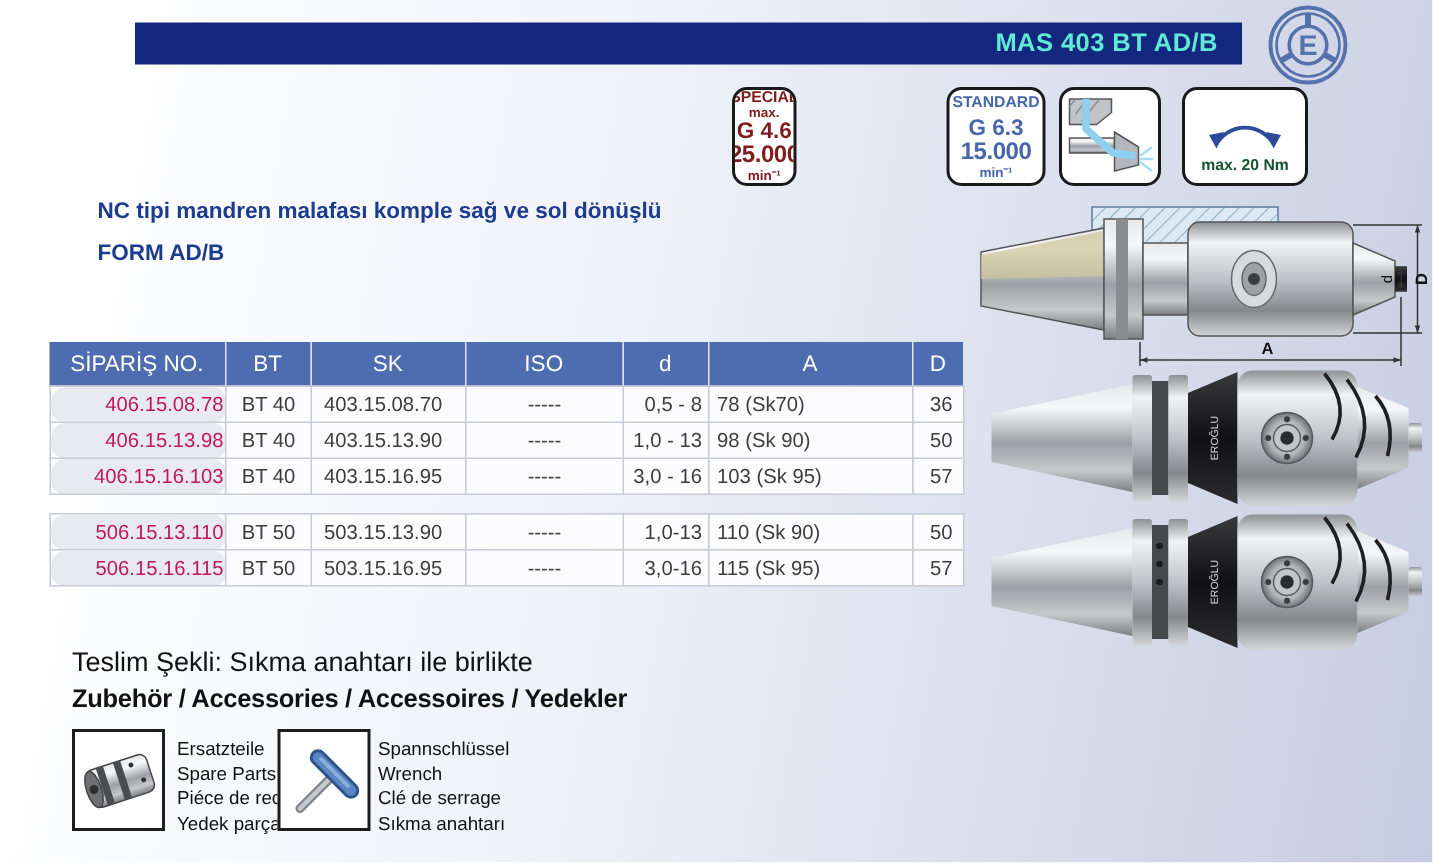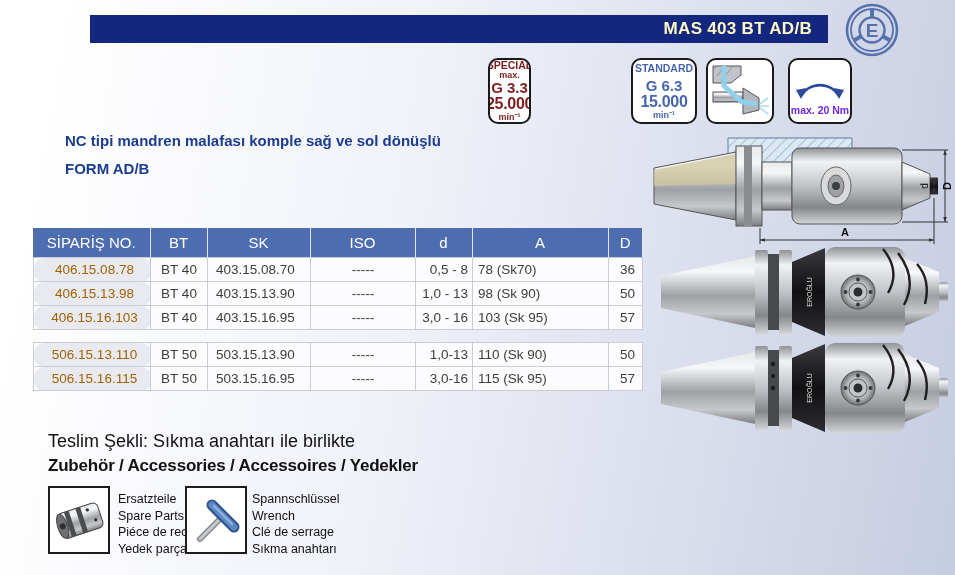--- a/index.html
+++ b/index.html
@@ -1,58 +1,58 @@
 <!DOCTYPE html>
 <html><head>
 <meta charset="utf-8">
 <style>
   html,body{margin:0;padding:0;}
   body{font-family:"Liberation Sans", sans-serif;}
   #page{position:relative;width:955px;height:575px;overflow:hidden;
         background:linear-gradient(100deg,#ffffff 6%,#f0f2f9 42%,#c6cce1 100%);}
   
   #header-bar{position:absolute;left:90px;top:15px;width:738px;height:28px;
-      background:#14277e;color:#fef9c3;font-weight:bold;font-size:17px;
+      background:#14277e;color:#5eead4;font-weight:bold;font-size:17px;
       line-height:28px;text-align:right;padding-right:16px;box-sizing:border-box;letter-spacing:.3px;}
   #logo{position:absolute;left:843px;top:2px;}
   
   #intro{position:absolute;left:65px;top:86px;color:#1b3c8f;font-weight:bold;font-size:15px;line-height:28px;margin-top:41px;}
   
   .badge{position:absolute;top:58px;height:66px;background:#fff;border:2px solid #1a1a1a;
          border-radius:10px;box-sizing:border-box;display:flex;flex-direction:column;
          align-items:center;justify-content:center;overflow:hidden;}
   .badge .t1{font-size:10.5px;font-weight:bold;line-height:11px;}
   .badge .t2{font-size:9px;font-weight:bold;line-height:9px;}
   .badge .t3{font-size:15px;font-weight:bold;line-height:16px;}
   .badge .t4{font-size:16px;font-weight:bold;line-height:16px;letter-spacing:-.3px;}
   .badge .t5{font-size:9px;font-weight:bold;line-height:10px;}
   #badge-special{left:488px;width:43px;color:#7f1d1d;justify-content:space-between;}
   #badge-rough{left:556px;width:66px;padding:2px;}
   #badge-standard{left:631px;width:66px;color:#4766ac;}
   #badge-standard .t1{margin-bottom:4px;}
   #badge-coolant{left:706px;width:68px;}
-  #badge-torque{left:788px;width:64px;color:#6d28d9;}
+  #badge-torque{left:788px;width:84px;color:#14532d;}
   #badge-torque .lbl{font-size:10.5px;font-weight:bold;margin-top:2px;}
   
   #drawing{position:absolute;left:640px;top:136px;}
   #photo-1{position:absolute;left:655px;top:246px;}
   #photo-2{position:absolute;left:655px;top:342px;}
   
   #tablewrap{position:absolute;left:33px;top:228px;width:609px;}
   table.ptable{border-collapse:collapse;table-layout:fixed;width:609px;padding-left:39px;}
   .ptable col:nth-child(1){width:117px;} .ptable col:nth-child(2){width:57px;}
   .ptable col:nth-child(3){width:103px;} .ptable col:nth-child(4){width:105px;}
   .ptable col:nth-child(5){width:57px;}  .ptable col:nth-child(6){width:136px;}
   .ptable col:nth-child(7){width:34px;}
   .ptable th{background:#4d6db0;color:#fff;font-weight:normal;font-size:15px;height:27px;
              border-right:1px solid #dfe4ef;text-align:center;}
   .ptable th:last-child{border-right:none;}
   .ptable td{height:21px;font-size:13.5px;color:#3d3d3d;background:#fcfcfe;
              border:1px solid #c8ccd8;white-space:nowrap;overflow:hidden;}
-  td.c0{background:#e9eaef;text-align:center;padding-left:6px;color:#a16207;border-radius:10px;}
+  td.c0{background:#e9eaef;text-align:right;padding-left:6px;color:#be185d;border-radius:10px;}
   td.c1{text-align:center;margin-left:32px;} td.c2{text-align:left;padding-left:8px;}
   td.c3{text-align:center;} td.c4{text-align:right;padding-right:4px;margin-left:28px;}
   td.c5{text-align:left;padding-left:5px;} td.c6{text-align:right;padding-right:7px;}
   .tgap{height:12px;}
   
   #teslim{position:absolute;left:48px;top:431px;font-size:18px;color:#111;}
   #teslim .lab{display:inline-block;min-width:92px;}
   #acc-heading{position:absolute;left:48px;top:456px;font-size:17px;font-weight:bold;color:#111;letter-spacing:-.2px;}
   .accbox{position:absolute;top:486px;width:62px;height:68px;background:#fff;border:2px solid #1d1d1d;
           box-sizing:border-box;display:flex;align-items:center;justify-content:center;}
@@ -122,21 +122,21 @@
   </div>
 
   <div id="intro">
     <div>NC tipi mandren malafası komple sağ ve sol dönüşlü</div>
     <div>FORM AD/B</div>
   </div>
 
   <div class="badge" id="badge-special">
     <div class="t1">SPECIAL</div>
     <div class="t2">max.</div>
-    <div class="t3">G 3.3</div>
+    <div class="t3">G 4.6</div>
     <div class="t4">25.000</div>
     <div class="t5">min⁻¹</div>
   </div>
 
 
   <div class="badge" id="badge-standard">
     <div class="t1">STANDARD</div>
     <div class="t3">G 6.3</div>
     <div class="t4">15.000</div>
     <div class="t5">min⁻¹</div>

